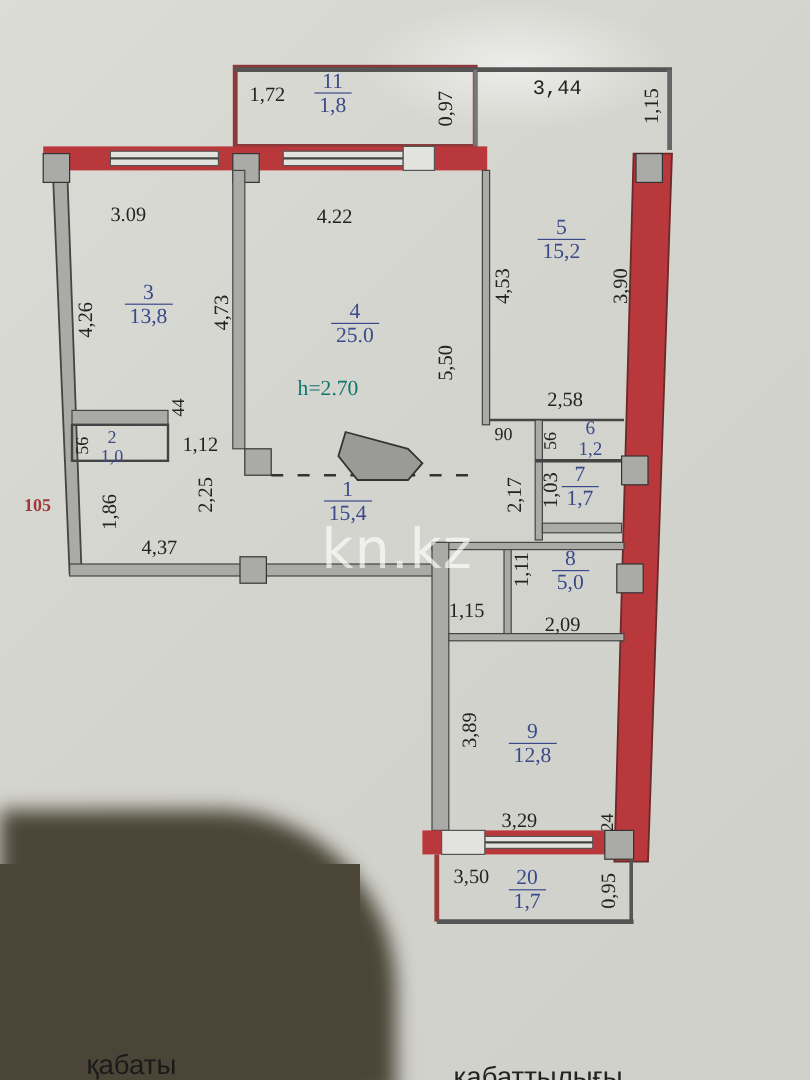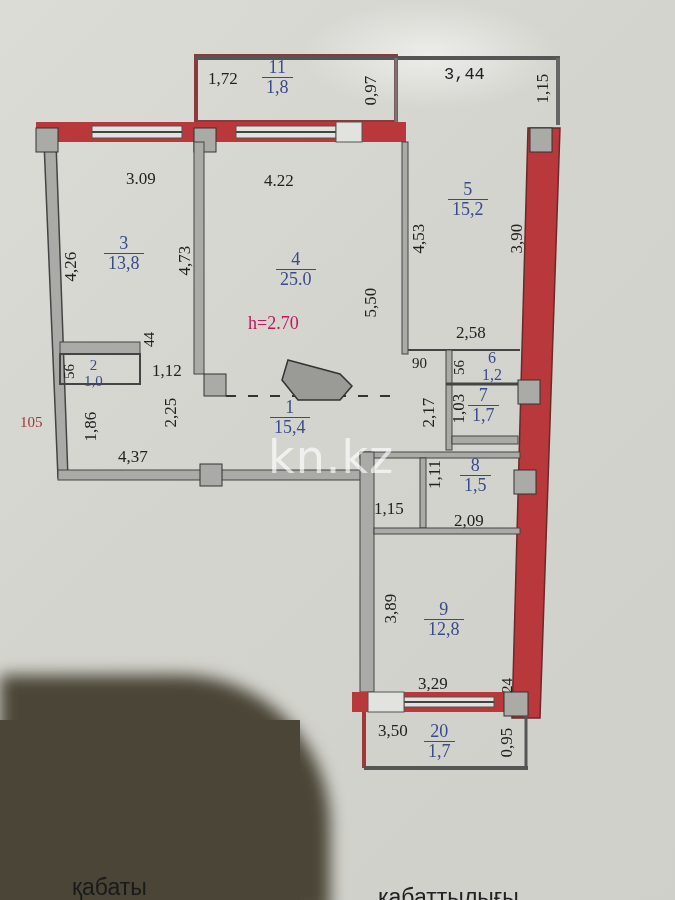--- a/index.html
+++ b/index.html
@@ -11,21 +11,21 @@
          background:radial-gradient(ellipse at center,rgba(255,255,255,.55) 0%,rgba(255,255,255,0) 70%);}
   .shadow{position:absolute;left:0;top:675px;width:330px;height:240px;
           background:#4a4536;border-top-right-radius:150px;filter:blur(8px);}
   .shadow2{position:absolute;left:0;top:720px;width:300px;height:200px;background:#4a4536;}
   svg{position:absolute;left:0;top:0;}
   .lbl{position:absolute;font-size:17px;color:#222;white-space:nowrap;line-height:1;}
   .v{transform:rotate(-90deg);transform-origin:center center;}
   .room{position:absolute;text-align:center;color:#3a4a8a;font-size:18px;line-height:1.05;}
   .room .n{display:block;padding:0 6px;}
   .room .a{display:block;border-top:1.5px solid #3a4a8a;padding:0 4px;}
-  .height{position:absolute;color:#be185d;font-size:18px;}
+  .height{position:absolute;color:#0f766e;font-size:18px;}
   .mark105{position:absolute;color:#a0383a;font-size:15px;}
   .wm{position:absolute;font-family:"DejaVu Sans",sans-serif;font-size:46px;color:rgba(255,255,255,.65);letter-spacing:1px;}
   .caption{position:absolute;font-family:"Liberation Sans",sans-serif;font-size:23px;color:#222;}
 </style>
 </head>
 <body>
 
 <div class="paper"></div>
 <div class="glare"></div>
 
@@ -112,39 +112,39 @@
 <div class="room" style="left:478px;top:350px;font-size:16px;">
   <span class="n">6</span>
   <span class="a" style="border-top:none">1,2</span>
 </div>
 <div class="room" style="left:468px;top:386px;">
   <span class="n">7</span>
   <span class="a">1,7</span>
 </div>
 <div class="room" style="left:460px;top:456px;">
   <span class="n">8</span>
-  <span class="a">1,5</span>
+  <span class="a">5,0</span>
 </div>
 <div class="room" style="left:424px;top:600px;">
   <span class="n">9</span>
   <span class="a">12,8</span>
 </div>
 <div class="room" style="left:424px;top:722px;">
   <span class="n">20</span>
   <span class="a">1,7</span>
 </div>
 
 <div class="height" style="left:248px;top:313px;">h=2.70</div>
-<div class="mark105" style="left:20px;top:414px;">105</div>
+<div class="mark105" style="left:20px;top:414px;font-weight:bold;">105</div>
 
 <div class="lbl" style="left:208px;top:70px;">1,72</div>
 <div class="lbl v" style="left:356px;top:82px;">0,97</div>
 <div class="lbl" style="left:444px;top:66px;font-family:Liberation Mono, monospace;">3,44</div>
 <div class="lbl v" style="left:528px;top:80px;">1,15</div>
-<div class="lbl" style="left:92px;top:170px;margin-left:34px;">3.09</div>
+<div class="lbl" style="left:92px;top:170px;">3.09</div>
 <div class="lbl" style="left:264px;top:172px;">4.22</div>
 <div class="lbl v" style="left:56px;top:258px;">4,26</div>
 <div class="lbl v" style="left:170px;top:252px;">4,73</div>
 <div class="lbl v" style="left:356px;top:294px;">5,50</div>
 <div class="lbl v" style="left:404px;top:230px;">4,53</div>
 <div class="lbl v" style="left:502px;top:230px;">3,90</div>
 <div class="lbl" style="left:456px;top:324px;">2,58</div>
 <div class="lbl v" style="left:142px;top:332px;font-size:15px;">44</div>
 <div class="lbl v" style="left:62px;top:364px;font-size:15px;">56</div>
 <div class="lbl" style="left:152px;top:362px;">1,12</div>

